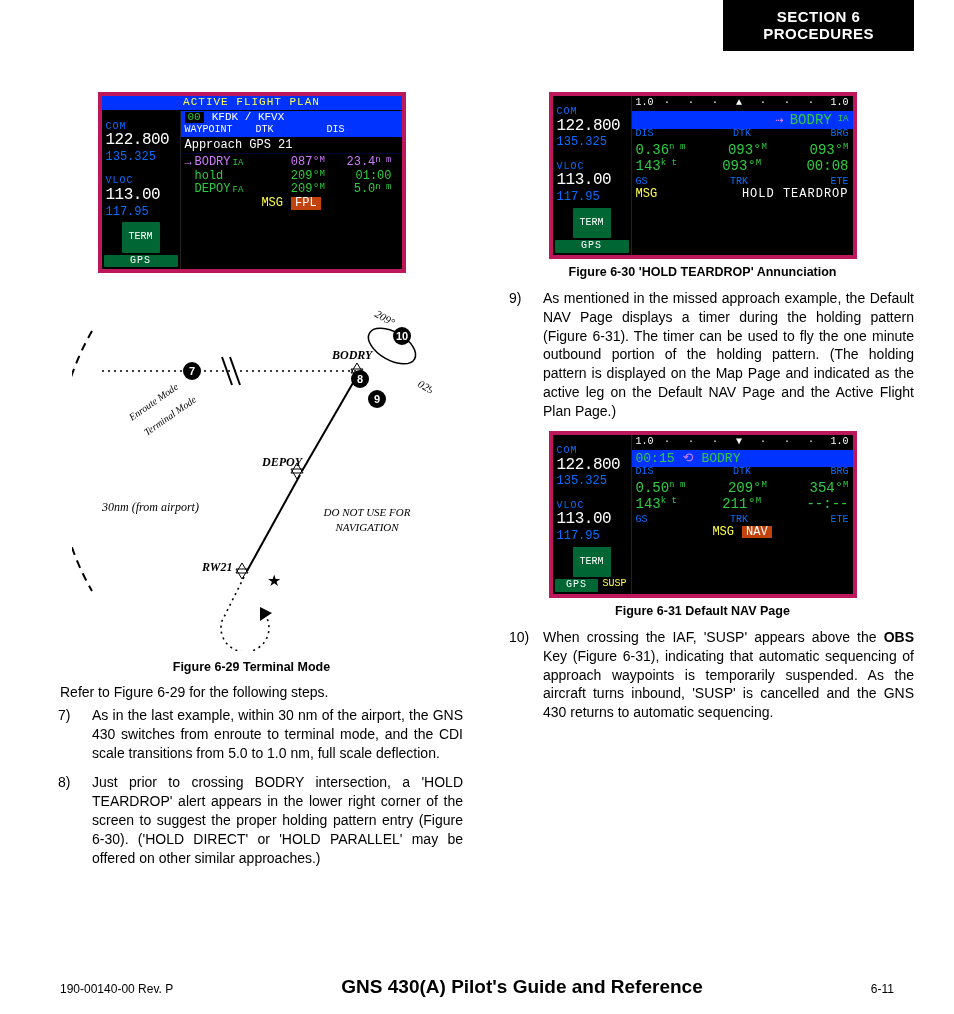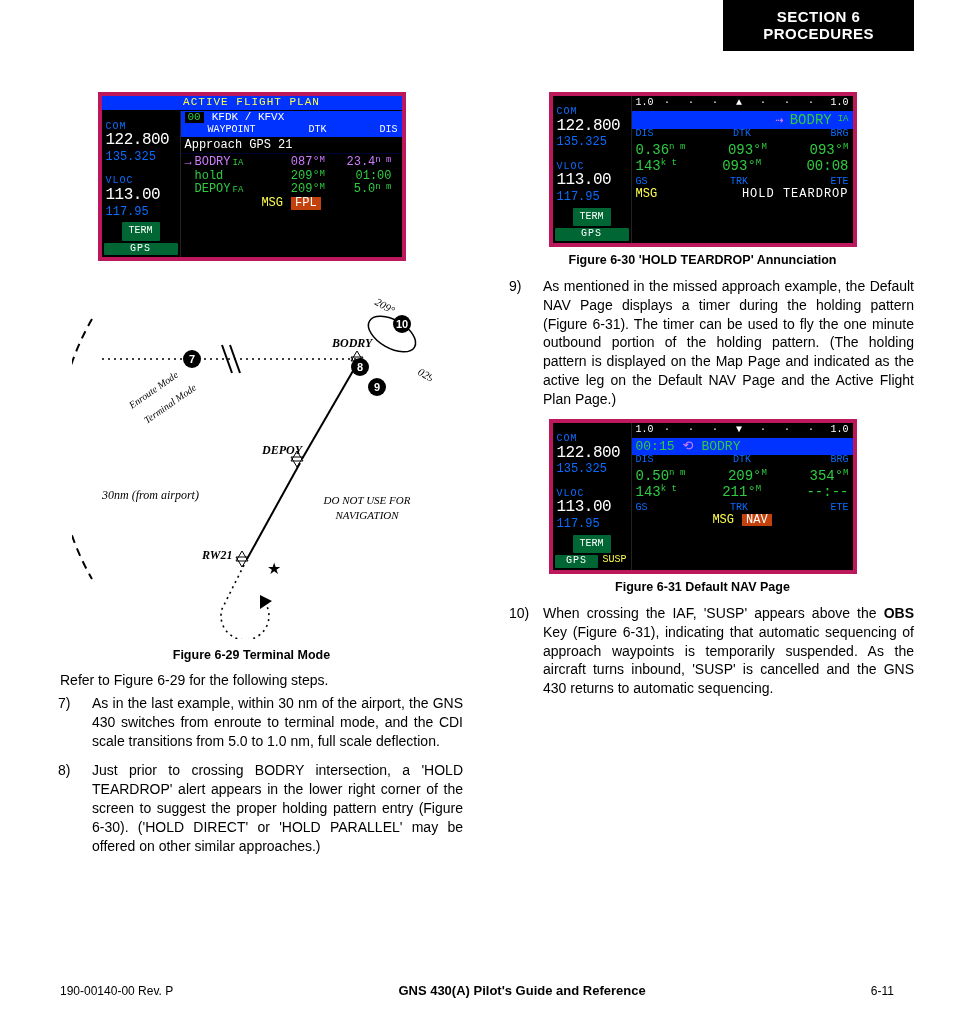--- a/index.html
+++ b/index.html
@@ -74,25 +74,25 @@
   }
   .gps-row { display:flex; }
   .gps-left {
     width: 78px;
     background: #000;
     border-right: 1px solid #222;
   }
   .gps-left .lbl { color:#0a6cff; font-size:10px; padding:1px 4px 0 4px; letter-spacing:1px;margin-top:10px;}
   .gps-left .big { color:#fff; font-size:16px; padding:0 4px 2px 4px; letter-spacing: -0.5px;}
   .gps-left .sub { color:#0a6cff; font-size:12px; padding:0 4px 2px 4px;}
-  .gps-left .term { background:#063; color:#fff; font-size:10px; text-align:center; padding:4px 0; margin:2px 20px; border-radius:1px;}
+  .gps-left .term { background:#063; color:#fff; font-size:10px; text-align:center; padding:10px 0; margin:2px 20px; border-radius:1px;}
   .gps-left .gpsb { background:#063; color:#fff; font-size:10px; text-align:center; padding:1px 0; margin:0 2px 2px 2px; border-radius:1px; letter-spacing:1px;}
   .gps-right { flex:1; background:#000; }
   .gps-right .plan-hdr { background:#0033ff; color:#fff; font-size:10px; display:flex; padding:1px 4px;}
-  .gps-right .plan-hdr span { flex:1; text-align:right;}
+  .gps-right .plan-hdr span { flex:1; text-align:left;}
   .gps-right .plan-title { color:#fff; background:#0033ff; font-size:11px; padding:1px 4px; display:flex; gap:8px;}
   .gps-right .plan-title .num { background:#000; color:#2ecc40; padding:0 3px;}
   .gps-right .plan-title .rt { color:#fff; }
   .gps-right .rows { padding:2px 2px 0 2px; }
   .gps-right .r { display:flex; color:#2ecc40; font-size:12px; padding:0 2px 1px 2px;}
   .gps-right .r .ln { width:10px;}
   .gps-right .r .wp { width:70px; }
   .gps-right .r .c  { flex:1; text-align:right; padding-right:6px;}
   .gps-right .r .ia { color:#2ecc40; font-size:9px; margin-left:2px;}
   .gps-right .r.mag { color:#d07cff; }
@@ -153,21 +153,21 @@
   .footer {
     position: absolute;
     bottom: 16px;
     left: 60px;
     right: 60px;
     display: flex;
     justify-content: space-between;
     font-size: 12px;
     align-items: baseline;
   }
-  .footer .mid { font-weight: bold; font-size: 13px;}
+  .footer .mid { font-weight: bold; font-size: 19px;}
 </style>
 </head>
 <body>
 
 <div class="page">
 
   <div class="header-bar">
     <div>SECTION 6</div>
     <div>PROCEDURES</div>
   </div>

